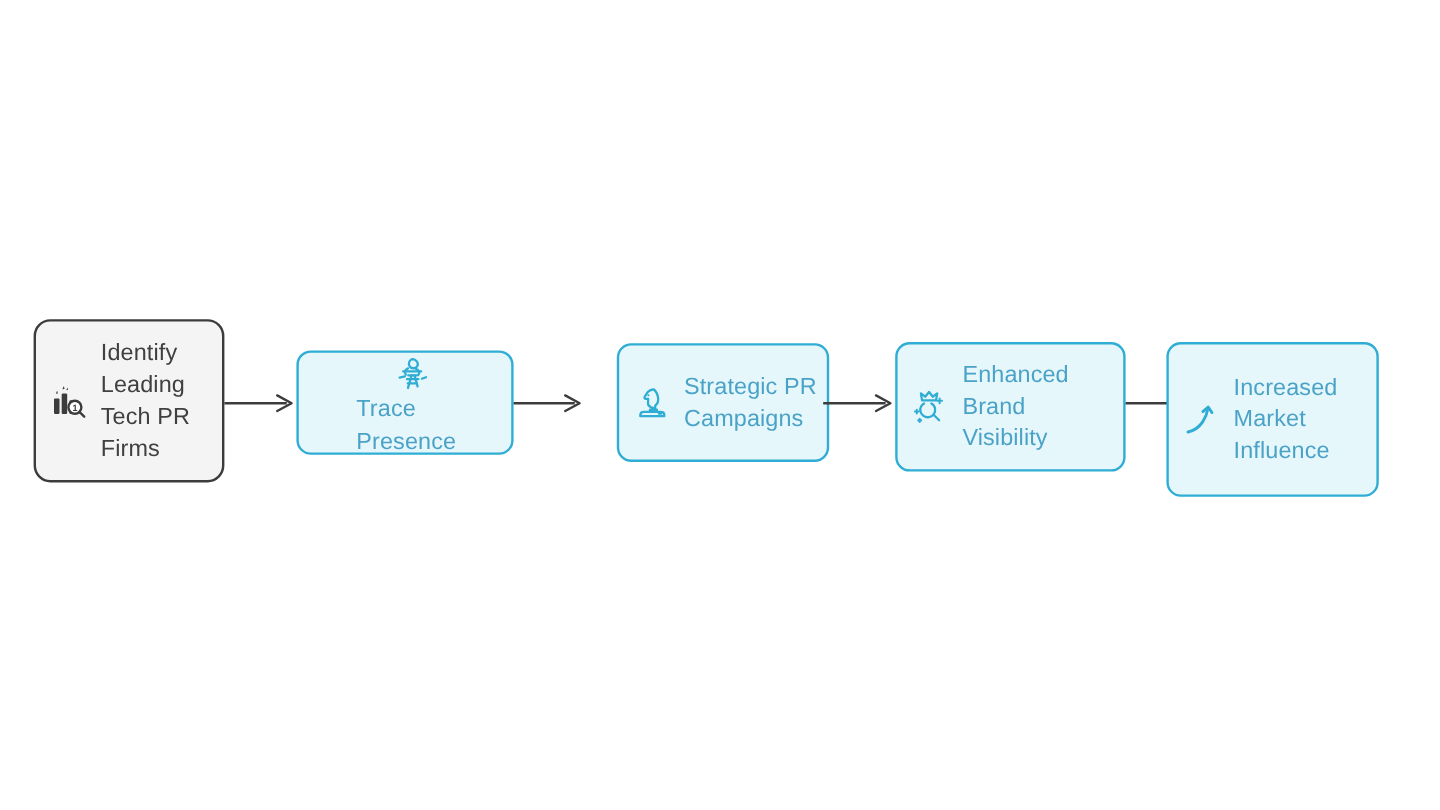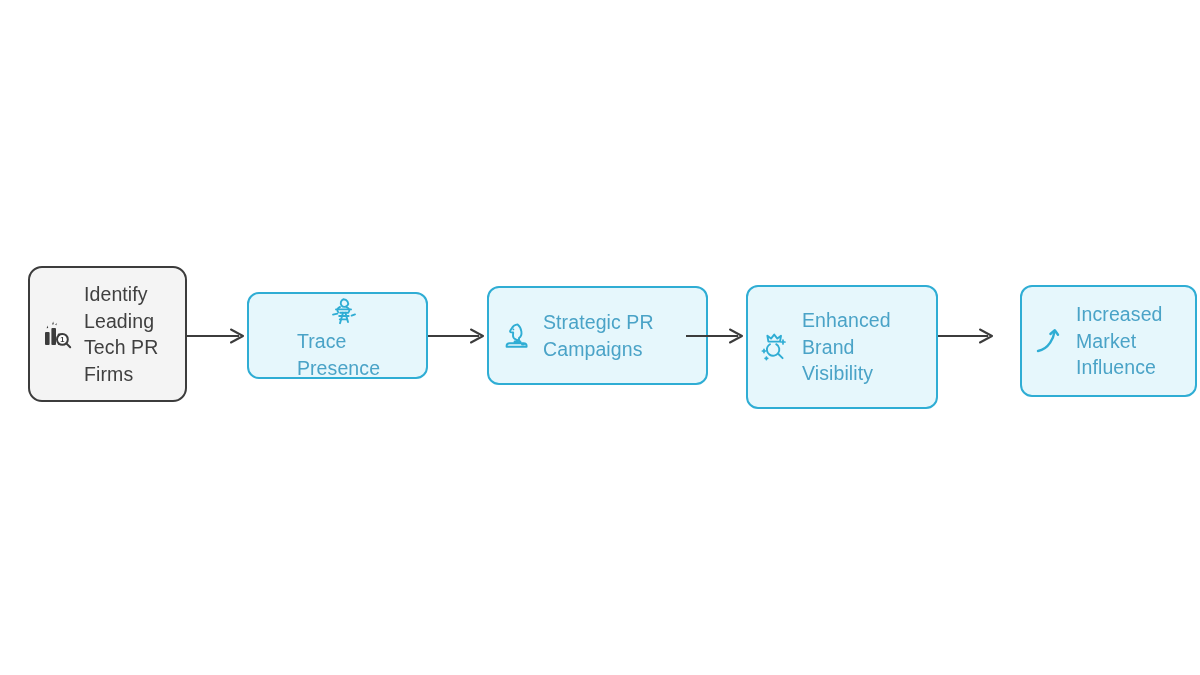--- a/index.html
+++ b/index.html
@@ -66,23 +66,23 @@
   .node-start .node-label {
     color: #404040;
   }
   .node-step .node-label {
     color: #4aa3c7;
   }
 
   
   #node-1 { left: 28px;  top: 266px; width: 159px; height: 136px; }
   #node-2 { left: 247px; top: 292px; width: 181px; height: 87px; flex-direction: column; }
-  #node-3 { left: 487px; top: 286px; width: 221px; height: 99px; }
-  #node-4 { left: 746px; top: 285px; width: 192px; height: 124px; }
-  #node-5 { left: 1020px; top: 285px; width: 177px; height: 112px; }
+  #node-3 { left: 514px; top: 286px; width: 177px; height: 99px; }
+  #node-4 { left: 746px; top: 285px; width: 192px; height: 108px; }
+  #node-5 { left: 972px; top: 285px; width: 177px; height: 129px; }
 
   
   .connector {
     position: absolute;
     top: 328px;
     height: 16px;
   }
   .connector svg { display: block; overflow: visible; }
   #conn-1 { left: 187px; width: 60px; }
   #conn-2 { left: 428px; width: 59px; }

